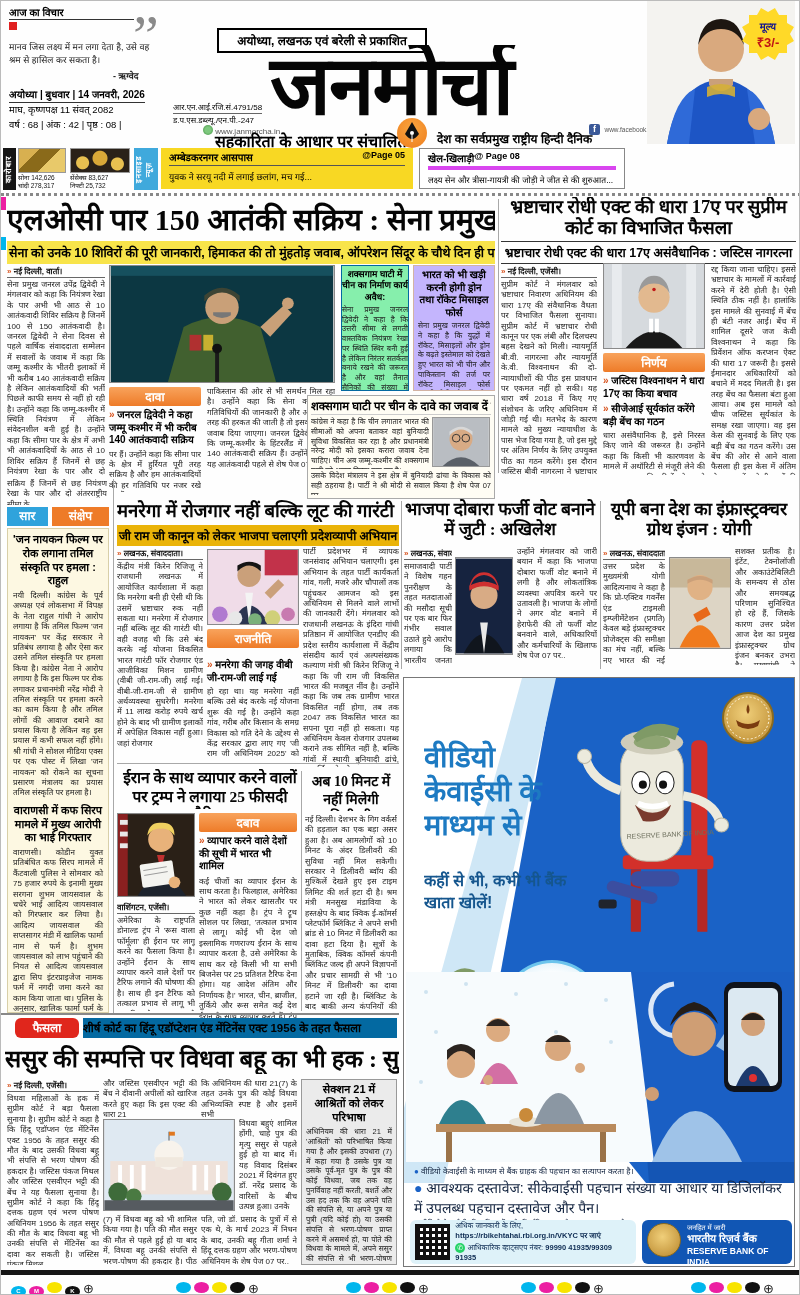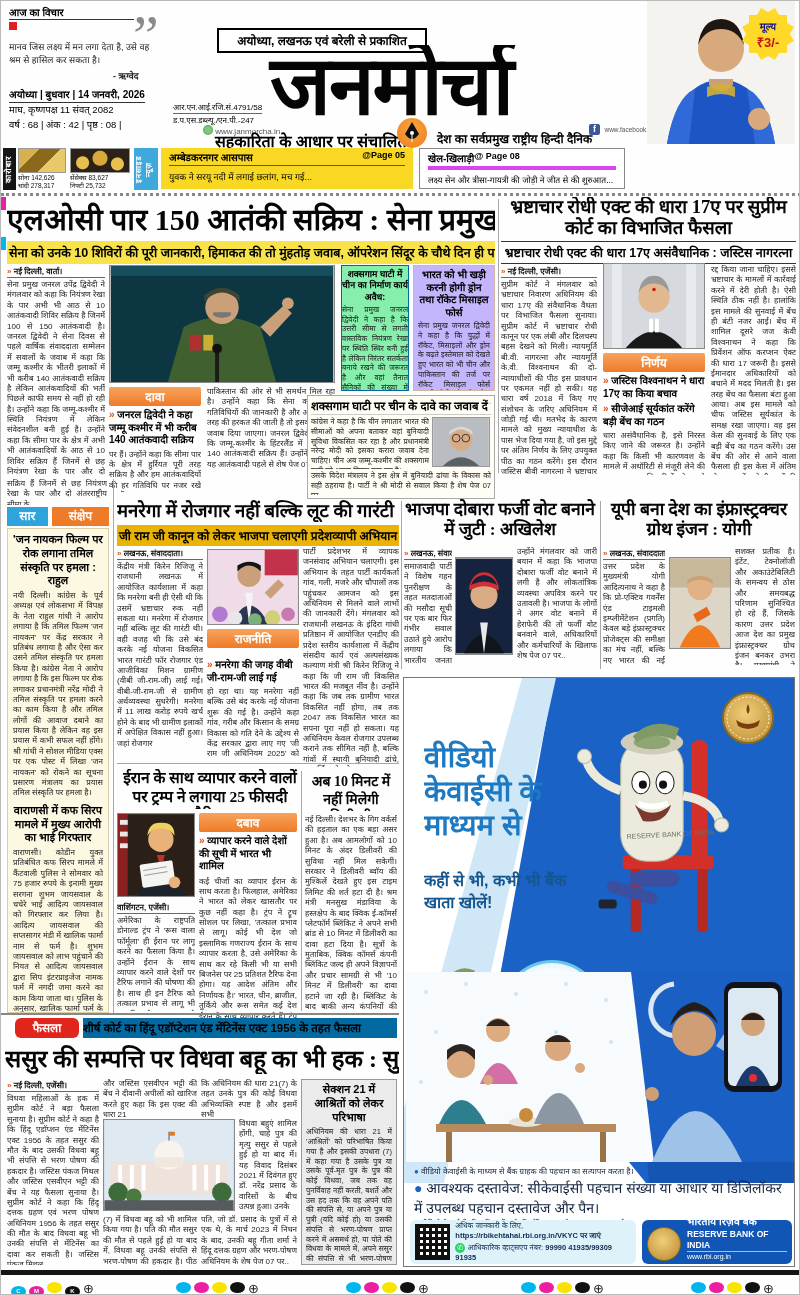--- a/index.html
+++ b/index.html
@@ -499,21 +499,21 @@
     </div>
 
     <div class="abs" style="left:6px;top:542px;width:226px;height:44px;background:#def2f9;border-radius:6px;display:flex;align-items:center;padding:3px 5px;gap:5px">
       <div style="width:36px;height:36px;border:2px solid #111;background:repeating-linear-gradient(0deg,#111 0 3px,transparent 3px 6px),repeating-linear-gradient(90deg,#111 0 3px,#fff 3px 6px)"></div>
       <div style="font-size:7.5px;line-height:1.35;color:#0d2b52">
         <div>अधिक जानकारी के लिए,</div>
         <div class="b">https://rbikehtahai.rbi.org.in/VKYC पर जाएं</div>
         <div style="margin-top:2px"><span style="display:inline-block;width:10px;height:10px;border-radius:50%;background:#25d366;color:#fff;font-size:7px;text-align:center;line-height:10px">✆</span> <span>आधिकारिक व्हाट्सएप नंबर:</span> <span class="b">99990 41935/99309 91935</span></div>
       </div>
     </div>
-    <div class="abs" style="left:238px;top:542px;width:150px;height:44px;background:#1156b4;border-radius:6px;display:flex;align-items:flex-end;padding:3px 5px;gap:6px;color:#fff">
+    <div class="abs" style="left:238px;top:542px;width:150px;height:44px;background:#1156b4;border-radius:6px;display:flex;align-items:flex-start;padding:3px 5px;gap:6px;color:#fff">
       <div style="width:34px;height:34px;border-radius:50%;background:radial-gradient(circle at 45% 40%,#f0cf7a,#b8862c);flex:none;border:1px solid #8a6a1e"></div>
       <div style="font-size:7px;line-height:1.3">
         <div>जनहित में जारी</div>
         <div class="b" style="font-size:10.5px">भारतीय रिज़र्व बैंक</div>
         <div class="b" style="font-size:8.5px;border-bottom:1px solid #9fc3e8">RESERVE BANK OF INDIA</div>
         <div>www.rbi.org.in</div>
       </div>
     </div>
   </section>
 

